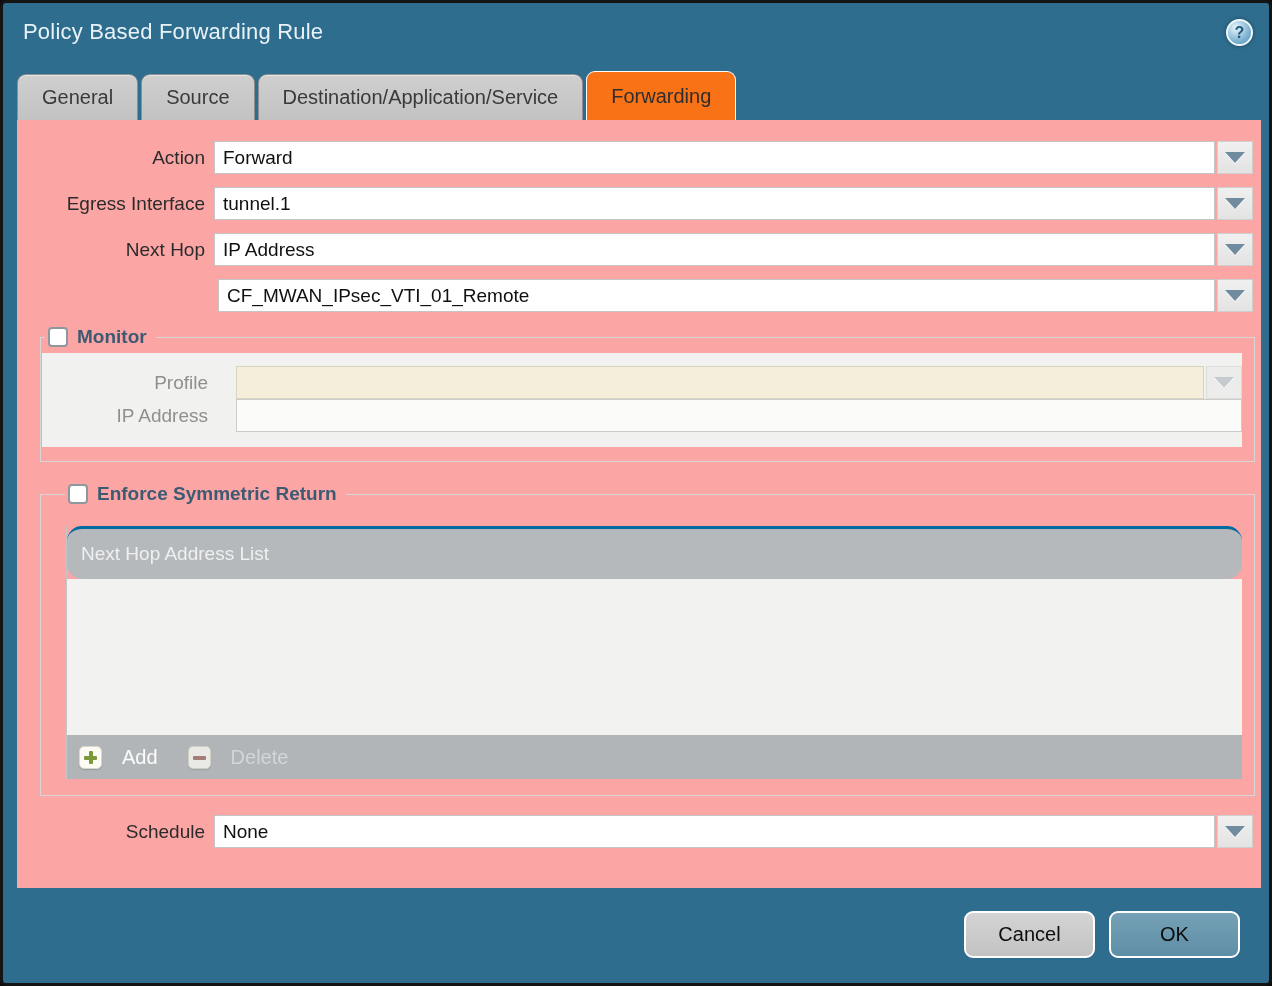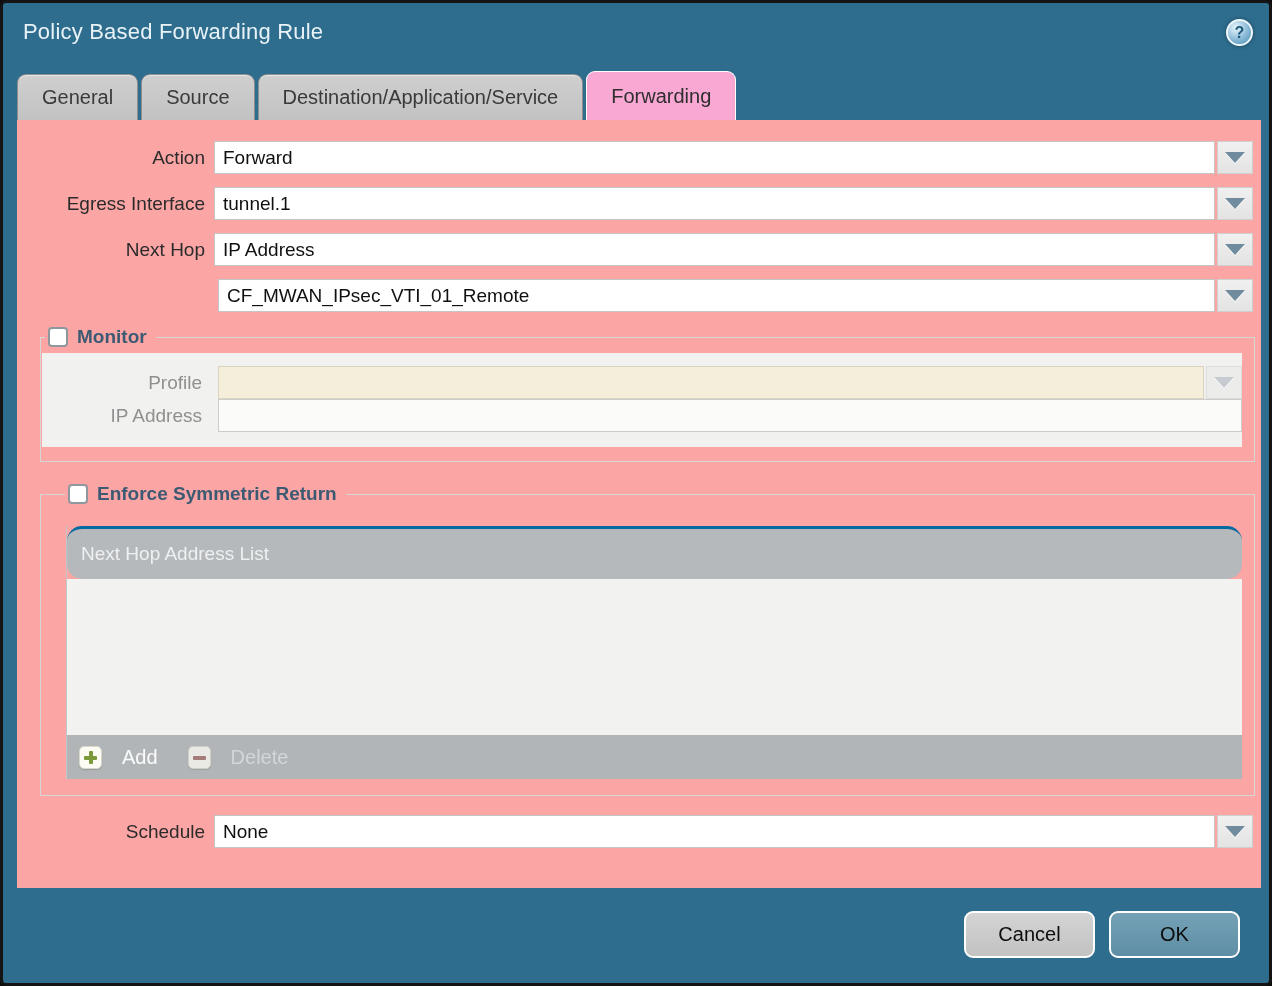--- a/index.html
+++ b/index.html
@@ -35,21 +35,21 @@
   .tab {
     height:46px; padding:0 24px;
     background:linear-gradient(#cfcfcf,#c2c2c2);
     border:1px solid #8f8f8f; border-bottom:none;
     border-radius:9px 9px 0 0;
     display:flex; align-items:center; justify-content:center;
     font-size:20px; color:#3a3a3a; cursor:pointer;
     box-shadow:inset 0 1px 0 rgba(255,255,255,.5);
   }
   .tab.active {
-    background:#f9a8d4; border-color:#ffffff;
+    background:#f97316; border-color:#ffffff;
     height:49px; color:#2e2e2e; box-shadow:none;
   }
 
   
   .content {
     position:absolute; left:14px; top:117px;
     width:1244px; height:768px;
     background:#fca5a5;
     padding-top:21px;
   }
@@ -102,21 +102,21 @@
   .fieldset-mon { margin-top:14px; }
   .fieldset-esr { margin-top:21px;padding-left:20px; }
 
   .monitor-panel {
     background:#f1f1ef;
     margin:5px 12px 8px 1px;
     padding:13px 0 15px 0;
   }
   .panel-row { display:flex; align-items:center; height:33px; margin-bottom:0; }
   .panel-label {
-    width:176px; padding-right:16px; text-align:right;
+    width:194px; padding-right:28px; text-align:right;
     font-size:19px; color:#8f8f8f; flex:none;
   }
   .field-beige {
     flex:1; height:33px;
     background:#f4eedb; border:1px solid #d9d3c0;
     cursor:default;
   }
   .field-disabled {
     flex:1; height:33px; margin-right:0;
     background:#fbfbfa; border:1px solid #cccccc;

